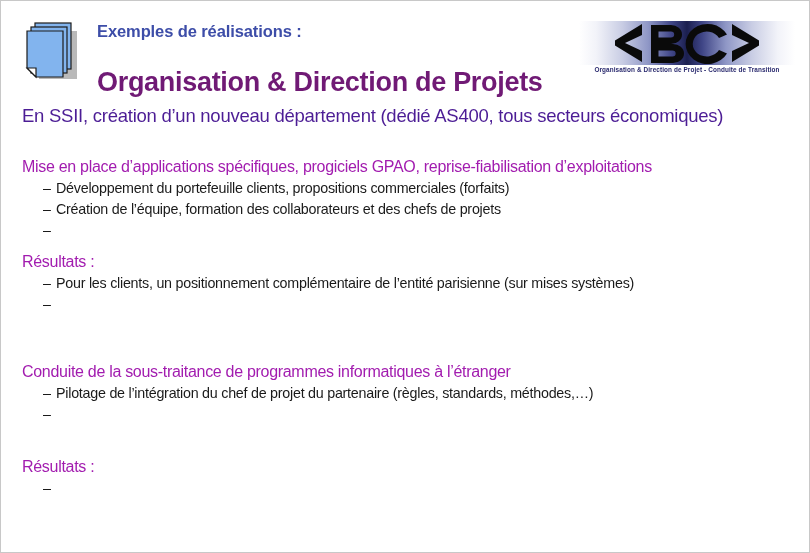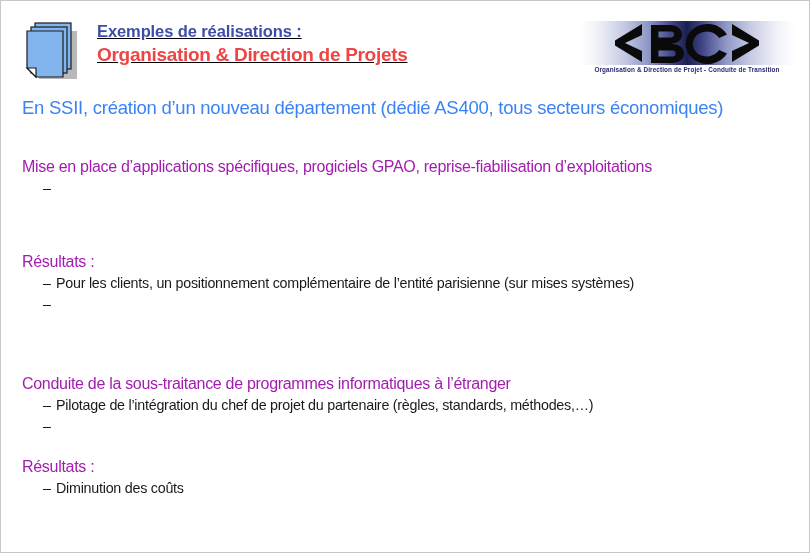--- a/index.html
+++ b/index.html
@@ -32,37 +32,37 @@
     left: 22px;
     top: 18px;
     width: 62px;
     height: 62px;
   }
   #header-title-block {
     position: absolute;
     left: 96px;
     top: 20px;
     width: 470px;
-    text-decoration: underline;
   }
   .title-line-1 {
     color: #3d4da8;
     font-size: 16.5px;
     font-weight: bold;
     letter-spacing: -0.1px;
     line-height: 20px;
     white-space: nowrap;
   }
   .title-line-2 {
-    color: #ef4444;
-    font-size: 19px;
+    color: #701a75;
+    font-size: 27px;
     font-weight: bold;
     letter-spacing: -0.3px;
     line-height: 27px;
     white-space: nowrap;
+    margin-top: 28px;
   }
   #brand-logo {
     position: absolute;
     left: 578px;
     top: 20px;
     width: 216px;
     height: 60px;
   }
   #brand-mark {
     position: relative;
@@ -109,22 +109,22 @@
   
   #content {
     position: absolute;
     left: 0;
     top: 92px;
     width: 810px;
   }
   #section-headline {
     position: absolute;
     left: 21px;
-    top: 4px;
-    color: #3b82f6;
+    top: 12px;
+    color: #4c1d95;
     font-size: 18.5px;
     letter-spacing: -0.25px;
     white-space: nowrap;
   }
   .block {
     position: absolute;
     left: 21px;
     width: 770px;
   }
   .block-title {
@@ -204,44 +204,46 @@
 
   <div id="content">
 
     <div id="section-headline">En SSII, création d’un nouveau département (dédié AS400, tous secteurs économiques)</div>
 
     <div class="block" style="top:63px;">
       <div class="block-title">Mise en place d’applications spécifiques, progiciels GPAO, reprise-fiabilisation d’exploitations</div>
       <ul class="bullets">
         <li>
           <span class="dash">–</span>
-        </li>
-        <li>
-          <span class="dash">–</span>
+          <span>Développement  du portefeuille clients, propositions commerciales  (forfaits)</span>
+        </li>
+        <li>
+          <span class="dash">–</span>
+          <span>Création de l’équipe, formation des collaborateurs et des chefs de projets</span>
         </li>
         <li>
           <span class="dash">–</span>
         </li>
       </ul>
     </div>
 
     <div class="block" style="top:158px;">
       <div class="block-title">Résultats :</div>
       <ul class="bullets">
         <li>
           <span class="dash">–</span>
           <span>Pour les clients, un positionnement  complémentaire  de l’entité parisienne (sur mises systèmes)</span>
         </li>
         <li>
           <span class="dash">–</span>
         </li>
       </ul>
     </div>
 
-    <div class="block" style="top:280px;">
+    <div class="block" style="top:268px;">
       <div class="block-title">Conduite de la sous-traitance  de programmes informatiques à l’étranger</div>
       <ul class="bullets">
         <li>
           <span class="dash">–</span>
         </li>
         <li>
           <span class="dash">–</span>
           <span>Pilotage de l’intégration du chef de projet du partenaire (règles, standards, méthodes,…)</span>
         </li>
         <li>
@@ -251,19 +253,18 @@
     </div>
 
     <div class="block" style="top:363px;">
       <div class="block-title">Résultats :</div>
       <ul class="bullets">
         <li>
           <span class="dash">–</span>
         </li>
         <li>
           <span class="dash">–</span>
-          <span>Diminution des coûts</span>
         </li>
       </ul>
     </div>
 
   </div>
 </div>
 
 </body></html>

